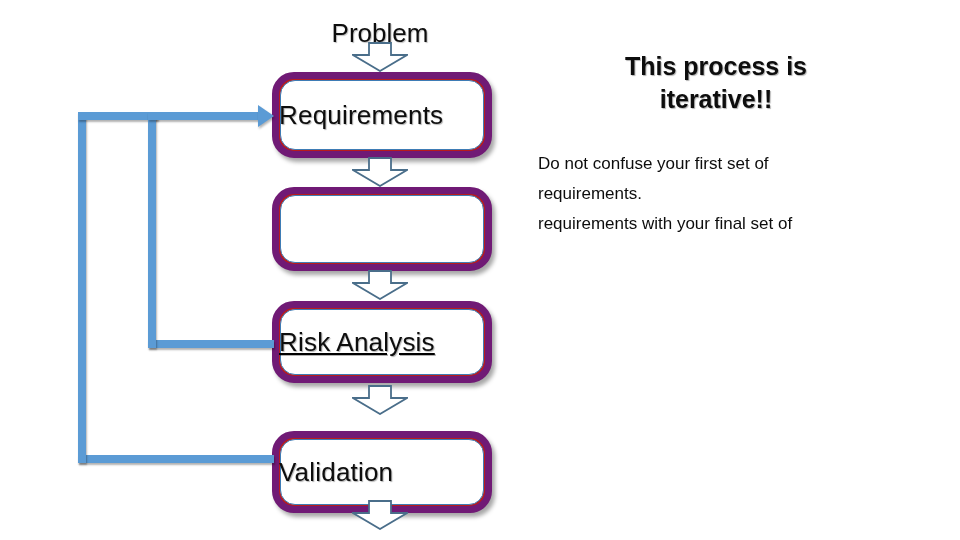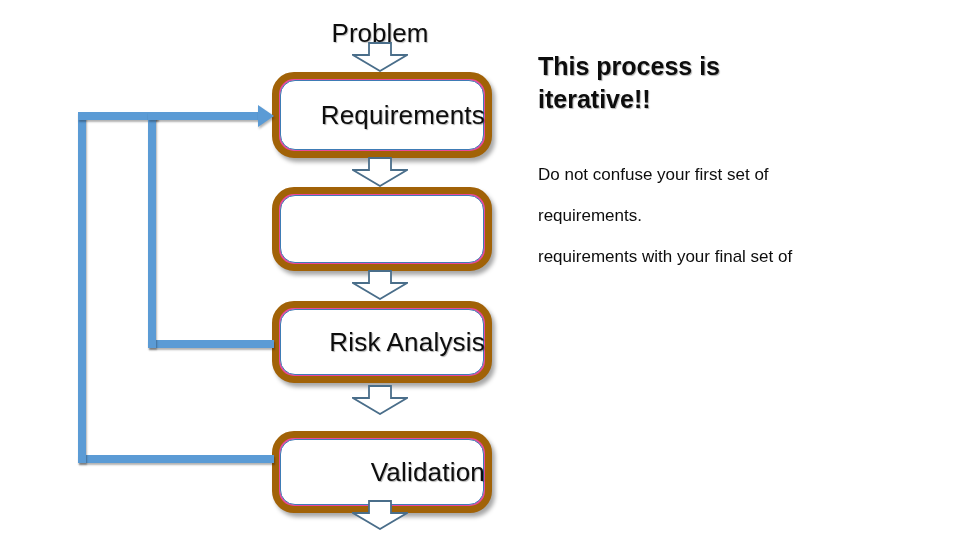--- a/index.html
+++ b/index.html
@@ -13,27 +13,27 @@
     height: 540px;
     background: #ffffff;
     overflow: hidden;
     font-family: "Liberation Sans", sans-serif;
   }
 
   
   .proc-box {
     position: absolute;
     box-sizing: border-box;
-    border: 7px solid #a16207;
+    border: 7px solid #701a75;
     border-radius: 22px;
-    background: #ec4899;
+    background: #b91c1c;
     box-shadow: 3px 4px 4px rgba(0,0,0,0.35);
     display: flex;
     align-items: center;
-    justify-content: flex-end;
+    justify-content: flex-start;
   }
   .proc-box .inner {
     position: absolute;
     left: 1px; top: 1px; right: 1px; bottom: 1px;
     box-sizing: border-box;
     border: 1.5px solid #3E7CB5;
     border-radius: 15px;
     background: #ffffff;
     display: flex;
     align-items: center;
@@ -82,31 +82,32 @@
     border-left: 16px solid #5B9BD5;
     filter: drop-shadow(1px 2px 1px rgba(0,0,0,0.30));
   }
 
   
   .rhs-heading {
     position: absolute;
     font-size: 25px;
     font-weight: bold;
     color: #0d0d0d;
+    text-align: center;
     line-height: 33px;
     text-shadow: 1px 1px 1px rgba(0,0,0,0.30);
   }
   .rhs-body {
     position: absolute;
     font-size: 17px;
     color: #0d0d0d;
     line-height: 30px;
     text-align: left;
   }
-  .rhs-body div { white-space: nowrap; margin-top: 11px; }
+  .rhs-body div { white-space: nowrap; }
 </style>
 </head>
 <body>
 
 <div id="canvas">
 
   <div class="plain-label" style="left:318px; top:18px; width:124px; text-align:center;">Problem</div>
 
   <div class="down-arrow" style="left:352px; top:42px;">
     <svg width="56" height="30" viewBox="0 0 56 30" xmlns="http://www.w3.org/2000/svg">
@@ -128,21 +129,21 @@
   <div class="proc-box" style="left:272px; top:187px; width:220px; height:84px;">
     <div class="inner"></div>
   </div>
 
   <div class="down-arrow" style="left:352px; top:270px;">
     <svg width="56" height="30" viewBox="0 0 56 30" xmlns="http://www.w3.org/2000/svg">
       <polygon points="17,1 39,1 39,13 55,13 28,29 1,13 17,13" fill="#ffffff" stroke="#4A6E8A" stroke-width="1.8"></polygon>
     </svg>
   </div>
 
-  <div class="proc-box" style="left:272px; top:301px; width:220px; height:82px;">
+  <div class="proc-box" style="left:272px; top:301px; width:220px; height:82px;text-decoration:underline;">
     <div class="inner"></div>
     <span class="proc-label">Risk Analysis</span>
   </div>
 
   <div class="down-arrow" style="left:352px; top:385px;">
     <svg width="56" height="30" viewBox="0 0 56 30" xmlns="http://www.w3.org/2000/svg">
       <polygon points="17,1 39,1 39,13 55,13 28,29 1,13 17,13" fill="#ffffff" stroke="#4A6E8A" stroke-width="1.8"></polygon>
     </svg>
   </div>
 

